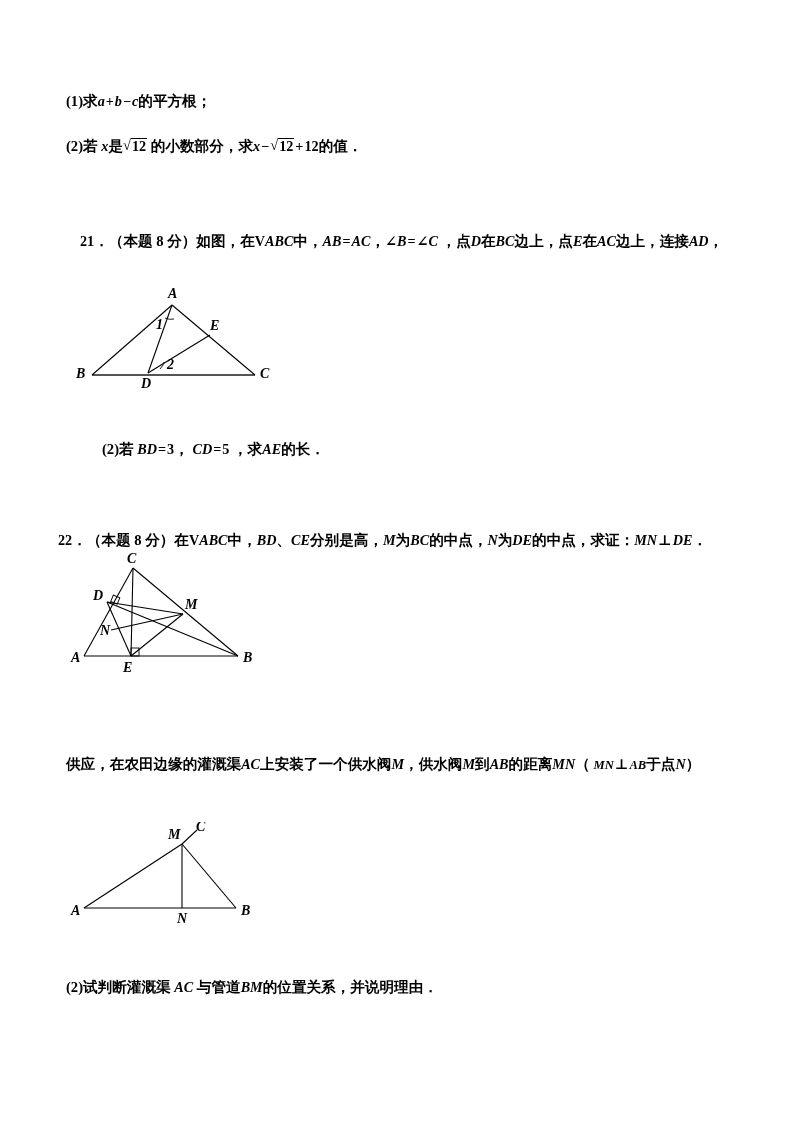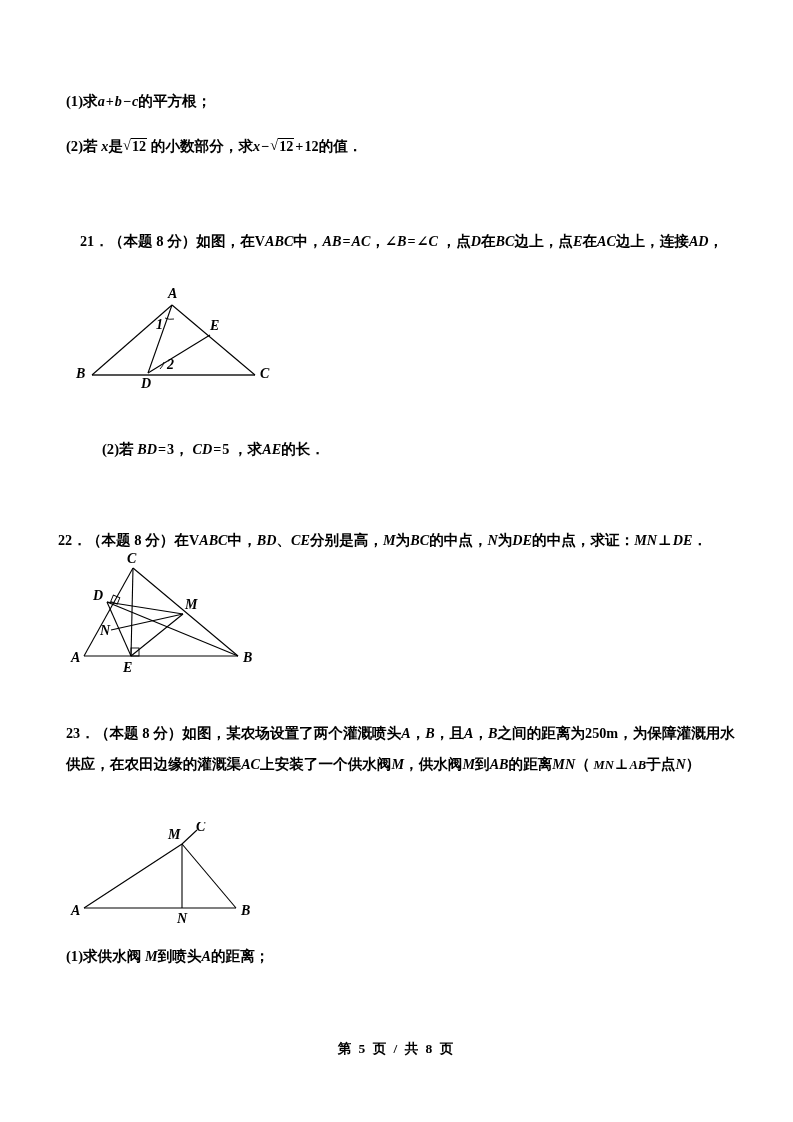--- a/index.html
+++ b/index.html
@@ -153,23 +153,20 @@
     <rect x="61" y="96" width="8" height="8" fill="none" stroke="#000" stroke-width="0.9"></rect>
     <text class="lbl" x="57" y="11">C</text>
     <text class="lbl" x="23" y="48">D</text>
     <text class="lbl" x="1" y="110">A</text>
     <text class="lbl" x="173" y="110">B</text>
     <text class="lbl" x="53" y="120">E</text>
     <text class="lbl" x="115" y="57">M</text>
     <text class="lbl" x="30" y="83">N</text>
   </svg>
 
-  <div class="txt" style="left:66px; top:718px;">
-    <span class="mn">23</span><span>．（本题 8 分）</span><span>如图，某农场设置了两个灌溉喷头</span><span class="mi">A</span><span>，</span><span class="mi">B</span><span>，且</span><span class="mi">A</span><span>，</span><span class="mi">B</span><span>之间的距离为</span><span class="mn">250m</span><span>，为保障灌溉用水</span>
-  </div>
 
   <div class="txt" style="left:66px; top:749px;text-align:center;">
     <span>供应，在农田边缘的灌溉渠</span><span class="mi">AC</span><span>上安装了一个供水阀</span><span class="mi">M</span><span>，供水阀</span><span class="mi">M</span><span>到</span><span class="mi">AB</span><span>的距离</span><span class="mi">MN</span><span>（</span> <span class="mi small">MN</span><span class="op">⊥</span><span class="mi small">AB</span><span>于点</span><span class="mi">N</span><span>）</span>
   </div>
 
 
   <svg class="fig" style="left:70px; top:822px;" width="200" height="105" viewBox="0 0 200 105">
 
     <line x1="14" y1="86" x2="166" y2="86" stroke="#000" stroke-width="1.1"></line>
 
@@ -179,20 +176,19 @@
     <line x1="112" y1="22" x2="166" y2="86" stroke="#000" stroke-width="1.1"></line>
 
     <line x1="112" y1="22" x2="112" y2="86" stroke="#000" stroke-width="1.1"></line>
     <text class="lbl" x="1" y="93">A</text>
     <text class="lbl" x="171" y="93">B</text>
     <text class="lbl" x="98" y="17">M</text>
     <text class="lbl" x="126" y="9">C</text>
     <text class="lbl" x="107" y="101">N</text>
   </svg>
 
-  <div class="txt" style="left:66px; top:941px;">
-    <span>(1)求供水阀</span> <span class="mi">M</span><span>到喷头</span><span class="mi">A</span><span>的距离；</span>
+
+  <div class="txt" style="left:66px; top:972px;">
+    <span>(2)试判断灌溉渠</span> <span class="mi">AC</span> <span>与管道</span><span class="mi">BM</span><span>的位置关系，并说明理由．</span>
   </div>
 
-
-  <div class="footer" style="left:0; top:1040px;">第 5 页 / 共 8 页</div>
 
 </div>
 
 </body></html>

